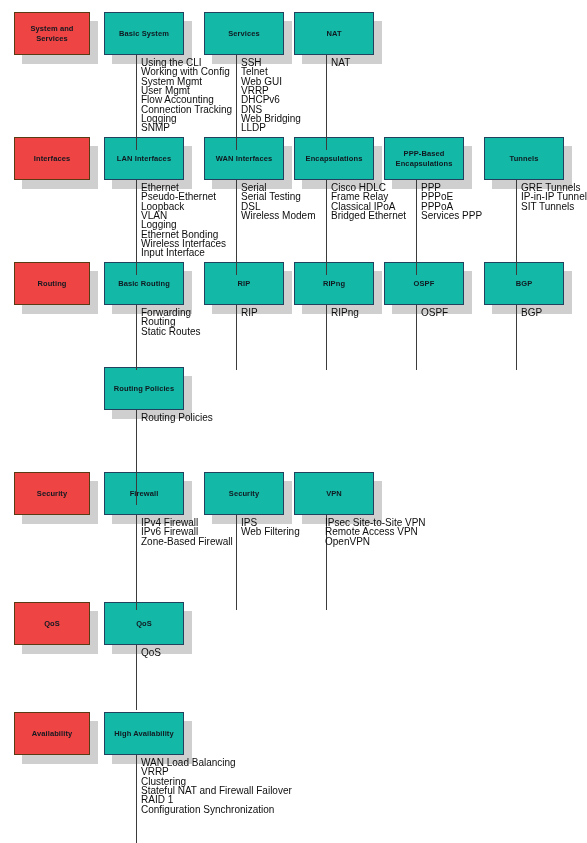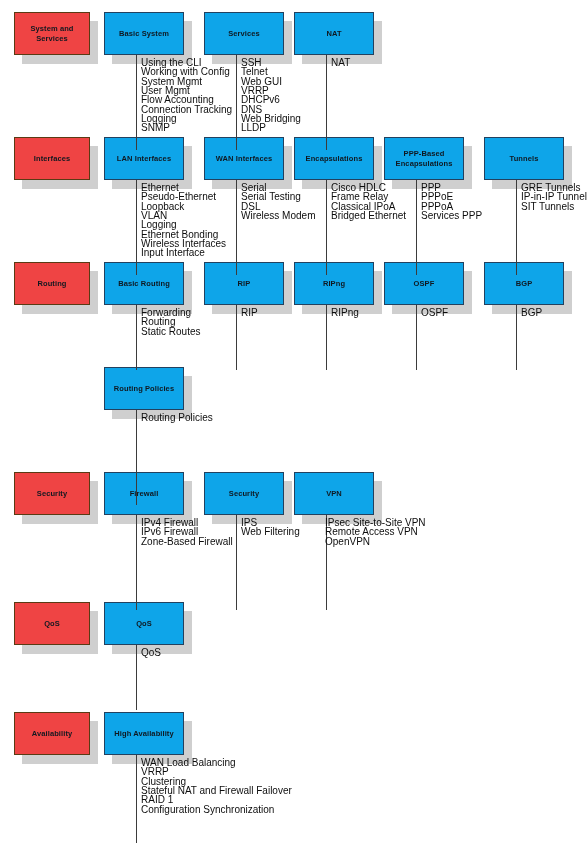--- a/index.html
+++ b/index.html
@@ -26,21 +26,21 @@
     justify-content:center;
     text-align:center;
     z-index:2;
     font-weight:bold;
     font-size:7.5px;
     line-height:10px;
     color:#101820;
     letter-spacing:0.1px;
     padding:1px 2px;
   }
-  .box.blue{background:#0ea5e9;border-color:#22415f;}
+  .box.blue{background:#14b8a6;border-color:#22415f;}
   .box.orange{background:#ef4444;border-color:#5a3a14;}
 
   .connector{
     position:absolute;
     width:1px;
     background:#3b3b3b;
     z-index:3;
   }
 
   .leaves{

